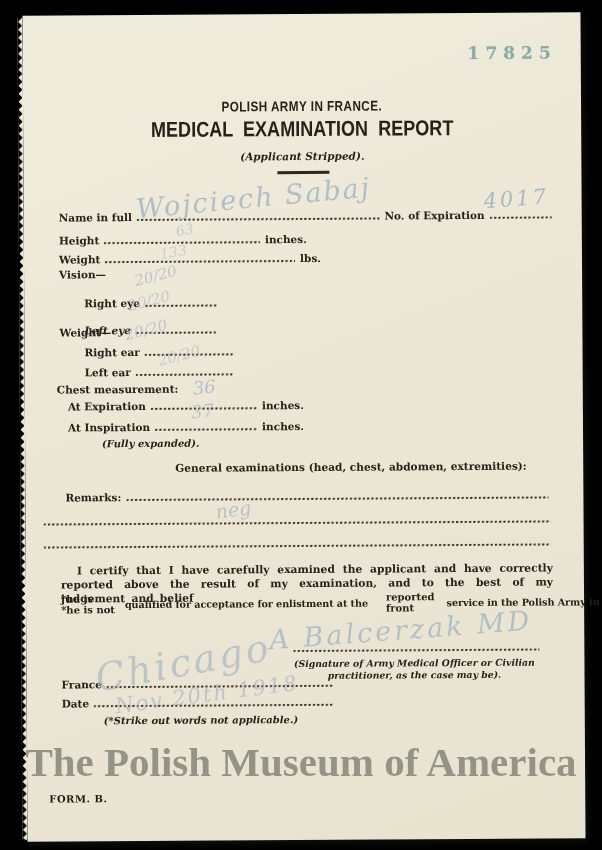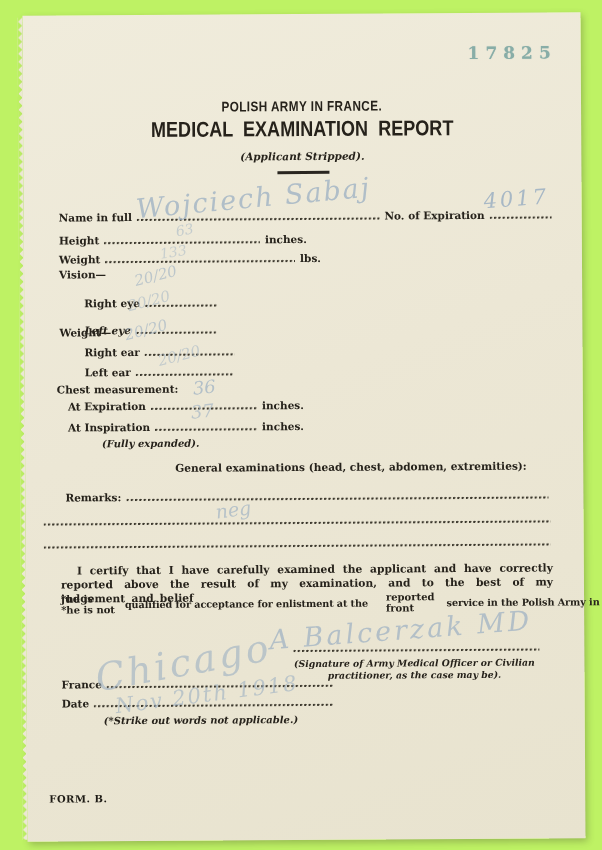--- a/index.html
+++ b/index.html
@@ -4,21 +4,21 @@
 <style>
   :root{
     --paper:#ece7d5;
     --ink:#26221b;
     --pencil:#9cb0c3;
     --stamp:#7aa5a1;
     --wm:#7e8076;
   }
   *{margin:0;padding:0;box-sizing:border-box;}
   body{width:602px;height:850px;font-family:"DejaVu Serif",serif;}
-  .scan{position:relative;width:602px;height:850px;background:#bef264;overflow:hidden;}
+  .scan{position:relative;width:602px;height:850px;background:#000000;overflow:hidden;}
 
   .paper{
     position:absolute;left:25px;top:14px;width:558px;height:826px;
     background:linear-gradient(160deg,#f0ecdc 0%,#ece7d5 45%,#e8e3cf 100%);
     box-shadow:2px 3px 7px rgba(60,55,40,.30);
     transform:rotate(-0.35deg);
   }
   .perf{
     position:absolute;left:-5px;top:2px;bottom:2px;width:5px;
     background:conic-gradient(from 45deg at 0% 50%, #ece7d5 0 90deg, transparent 90deg) 0 0/5px 8px repeat-y;
@@ -195,13 +195,14 @@
     <div class="hand" style="left:100px;top:306px;font-size:15px;transform:rotate(-14deg);opacity:.6;">20/20</div>
     <div class="hand" style="left:133px;top:332px;font-size:15px;transform:rotate(-14deg);opacity:.5;">20/20</div>
     <div class="hand" style="left:168px;top:362px;font-size:18px;transform:rotate(-5deg);opacity:.7;">36</div>
     <div class="hand" style="left:166px;top:386px;font-size:18px;transform:rotate(-5deg);opacity:.6;">37</div>
     <div class="hand" style="left:190px;top:484px;font-size:19px;transform:rotate(-7deg);opacity:.65;">neg</div>
     <div class="hand" style="left:243px;top:601px;font-size:27px;letter-spacing:3px;transform:rotate(-4deg);opacity:.7;">A Balcerzak MD</div>
     <div class="hand" style="left:68px;top:626px;font-size:38px;letter-spacing:3px;transform:rotate(-10deg);opacity:.6;">Chicago</div>
     <div class="hand" style="left:88px;top:668px;font-size:21px;letter-spacing:2px;transform:rotate(-7deg);opacity:.6;">Nov 20th 1918</div>
   </div>
 
+  <div class="watermark">The Polish Museum of America</div>
 </div>
 
 </body></html>

